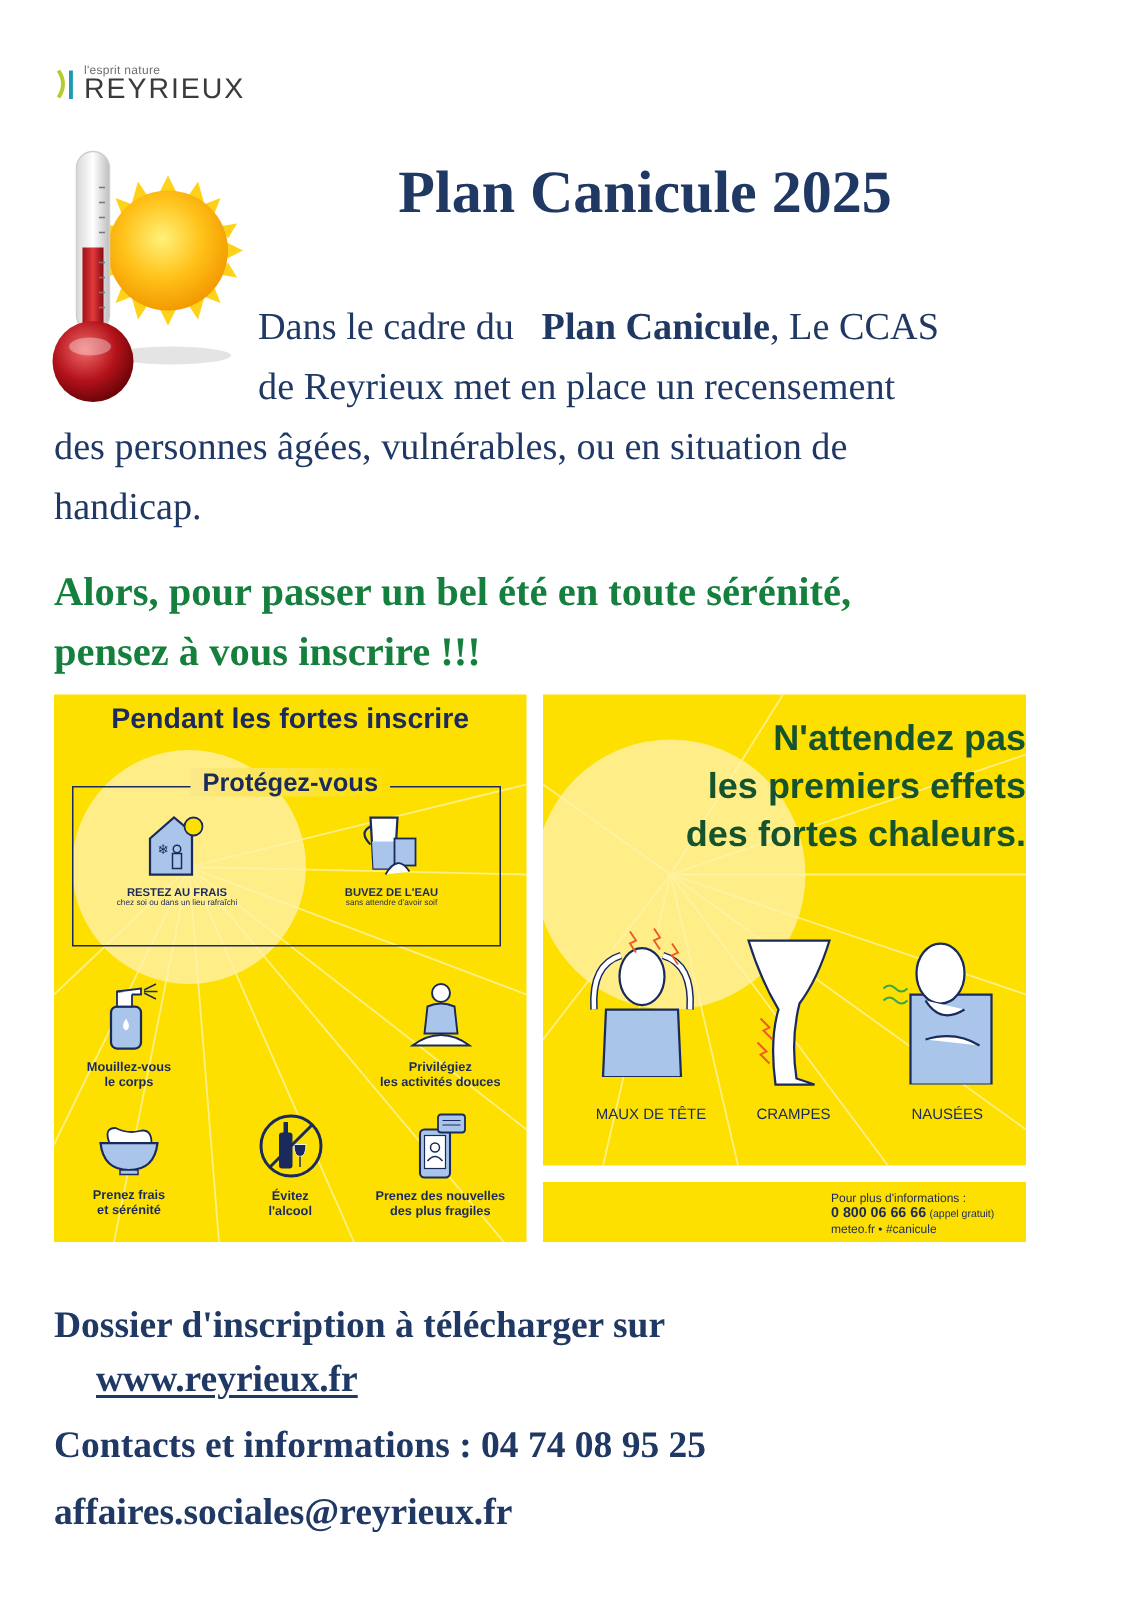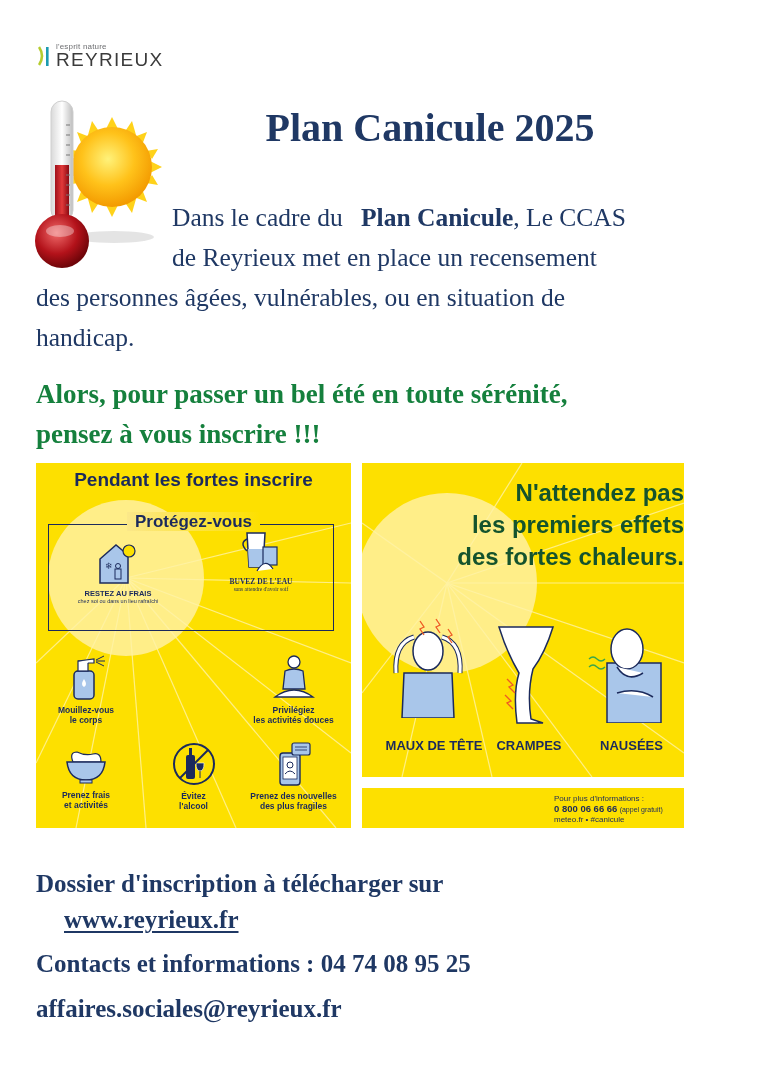--- a/index.html
+++ b/index.html
@@ -38,21 +38,21 @@
   .protect-box { position: absolute; left: 12px; top: 61px; width: 284px; height: 105px; border: 1.5px solid #1b2a5c; }
   .protect-label { position: absolute; left: 0; top: 49px; width: 100%; text-align: center; }
   .protect-label span { background: transparent; font-size: 17px; font-weight: bold; color: #1b2a5c; padding: 0 8px; }
 
   .icon-cell { position: absolute; text-align: center; font-weight: bold; color: #1b2a5c; }
   .icon-cell .cap { font-size: 7.5px; line-height: 9px; }
   .icon-cell .sub { font-size: 5.5px; line-height: 7px; font-weight: normal; }
   .icon-cell .big { font-size: 8.5px; line-height: 10px; }
 
   .pr-title { position: absolute; left: 0; top: 14px; width: 100%; text-align: right; font-size: 24px; font-weight: bold; line-height: 32px; color: #14532d; }
-  .symptom { position: absolute; text-align: center; font-size: 13px; font-weight: bold; color: #1b2a5c; }
+  .symptom { position: absolute; text-align: center; font-size: 10px; font-weight: normal; color: #1b2a5c; }
 
   .banner-left { position: absolute; left: 8px; top: 4px; font-size: 13.5px; font-weight: bold; line-height: 16px; color: #1b2a5c; }
   .banner-right { position: absolute; left: 192px; top: 6px; font-size: 8px; line-height: 10px; color: #1b2a5c; }
   .banner-right b { font-size: 9.5px; }
 
   .dl { left: 36px; top: 866px; font-size: 25px; font-weight: bold; line-height: 36px; color: #1f3864; }
   .dl a { color: #1f3864; text-decoration: underline; text-decoration-thickness: 2px; text-underline-offset: 3px; margin-left: 28px; }
   .contact { left: 36px; top: 950px; font-size: 25px; font-weight: bold; color: #1f3864; }
   .email { left: 36px; top: 995px; font-size: 25px; font-weight: bold; color: #1f3864; }
 </style>
@@ -167,21 +167,21 @@
     <svg width="44" height="46" viewBox="0 0 44 46">
       <path d="M4 20 L20 6 L32 16 L32 44 L4 44 Z" fill="#a9c6ea" stroke="#1b2a5c" stroke-width="1.5"></path>
       <circle cx="33" cy="12" r="6" fill="#fde000" stroke="#1b2a5c" stroke-width="1.2"></circle>
       <text x="9" y="30" font-size="9" fill="#1b2a5c">❄</text>
       <circle cx="22" cy="27" r="2.5" fill="none" stroke="#1b2a5c"></circle>
       <rect x="19" y="30" width="6" height="10" fill="none" stroke="#1b2a5c"></rect>
     </svg>
     <div class="cap">RESTEZ AU FRAIS</div>
     <div class="sub">chez soi ou dans un lieu rafraîchi</div>
   </div>
-  <div class="icon-cell" style="left:165px;top:64px;width:120px;font-family:Liberation Serif, serif;">
+  <div class="icon-cell" style="left:165px;top:76px;width:120px;">
     <svg width="44" height="46" viewBox="0 0 44 46">
       <path d="M8 6 L26 6 L24 40 L10 40 Z" fill="#ffffff" stroke="#1b2a5c" stroke-width="1.5"></path>
       <path d="M9 22 L25 22 L24 40 L10 40 Z" fill="#a9c6ea"></path>
       <path d="M8 12 Q0 16 8 24" fill="none" stroke="#1b2a5c" stroke-width="1.5"></path>
       <rect x="24" y="20" width="14" height="18" fill="#a9c6ea" stroke="#1b2a5c" stroke-width="1.2"></rect>
       <path d="M18 44 Q26 30 34 42" fill="#ffffff" stroke="#1b2a5c" stroke-width="1.2"></path>
     </svg>
     <div class="cap">BUVEZ DE L'EAU</div>
     <div class="sub">sans attendre d'avoir soif</div>
   </div>
@@ -211,21 +211,21 @@
     <div class="big">les activités douces</div>
   </div>
 
   <div class="icon-cell" style="left:5px;top:283px;width:90px;">
     <svg width="46" height="40" viewBox="0 0 46 40">
       <path d="M10 16 Q6 6 14 6 Q22 10 30 8 Q38 6 38 16 Z" fill="#ffffff" stroke="#1b2a5c" stroke-width="1.2"></path>
       <path d="M4 16 L42 16 Q40 34 23 34 Q6 34 4 16 Z" fill="#a9c6ea" stroke="#1b2a5c" stroke-width="1.5"></path>
       <rect x="17" y="34" width="12" height="3" fill="#a9c6ea" stroke="#1b2a5c"></rect>
     </svg>
     <div class="big">Prenez frais</div>
-    <div class="big">et activités</div>
+    <div class="big">et sérénité</div>
   </div>
   <div class="icon-cell" style="left:110px;top:278px;width:95px;">
     <svg width="46" height="46" viewBox="0 0 46 46">
       <circle cx="23" cy="23" r="20" fill="#fde000" stroke="#1b2a5c" stroke-width="2"></circle>
       <rect x="15" y="14" width="9" height="24" rx="2" fill="#1b2a5c"></rect>
       <rect x="18" y="7" width="3" height="8" fill="#1b2a5c"></rect>
       <path d="M25 22 L33 22 Q33 30 29 30 Q25 30 25 22 Z" fill="#1b2a5c" stroke="#ffffff" stroke-width="0.6"></path>
       <line x1="29" y1="30" x2="29" y2="37" stroke="#1b2a5c"></line>
       <line x1="9" y1="37" x2="37" y2="9" stroke="#1b2a5c" stroke-width="2"></line>
     </svg>

